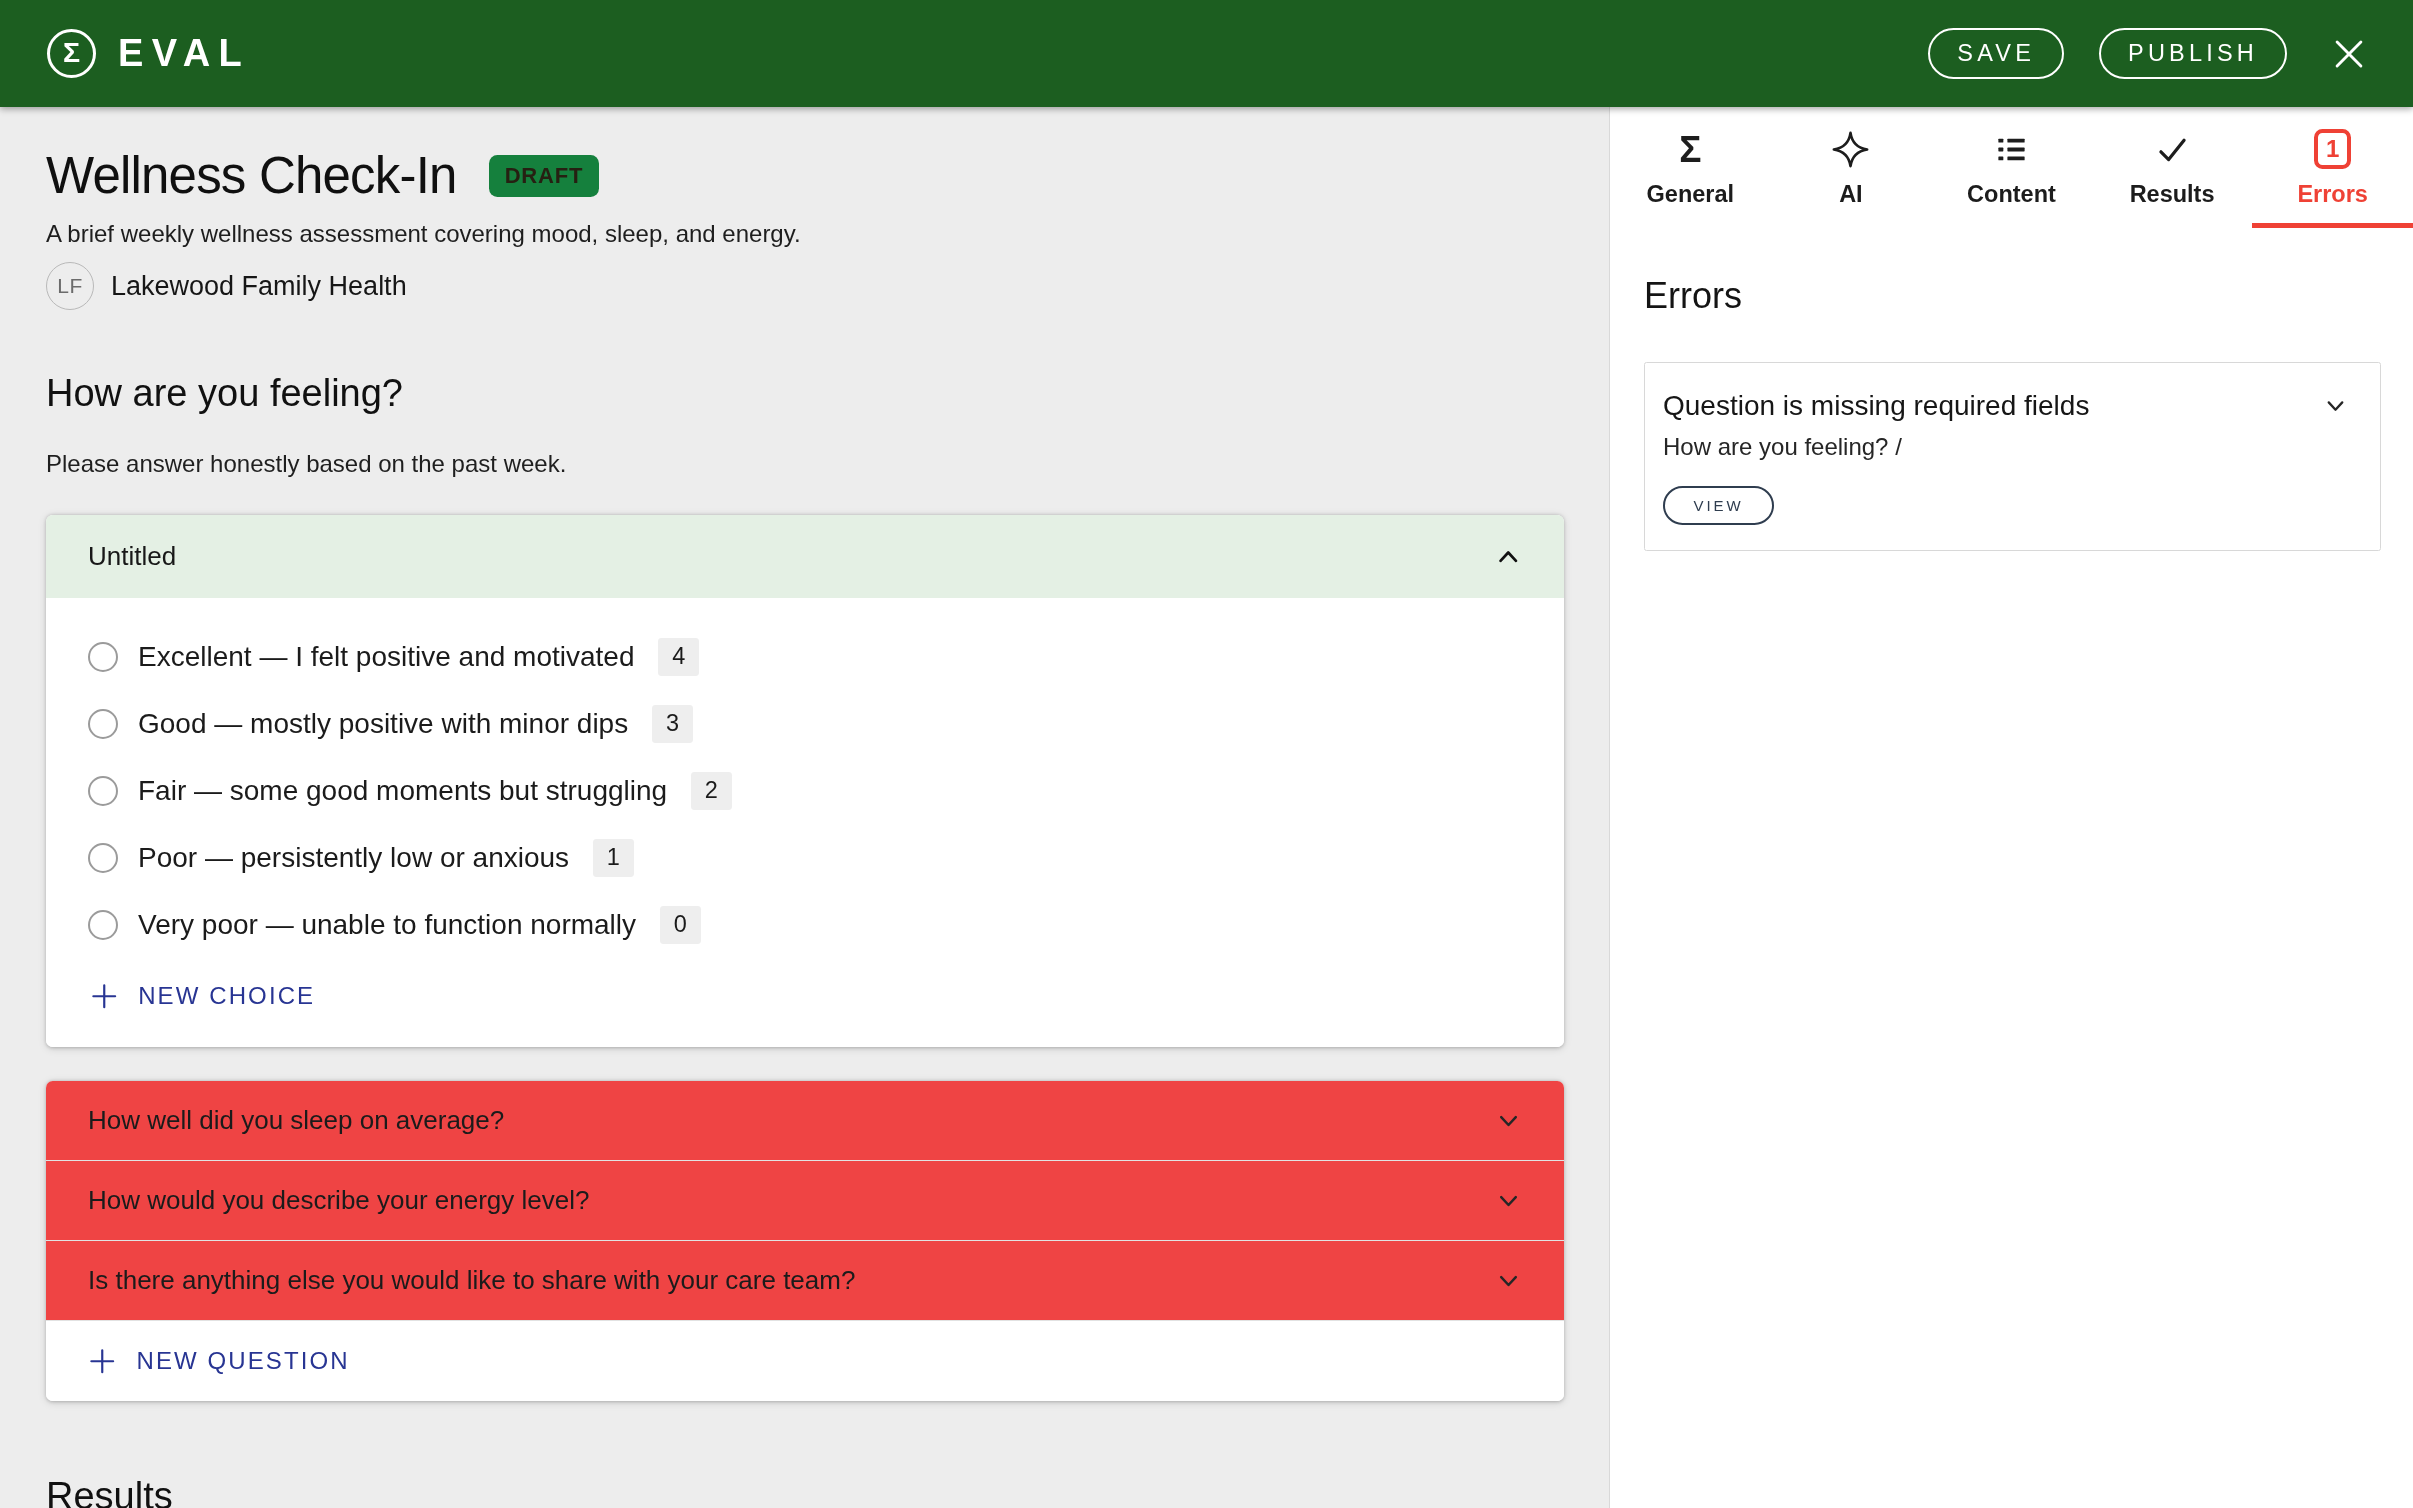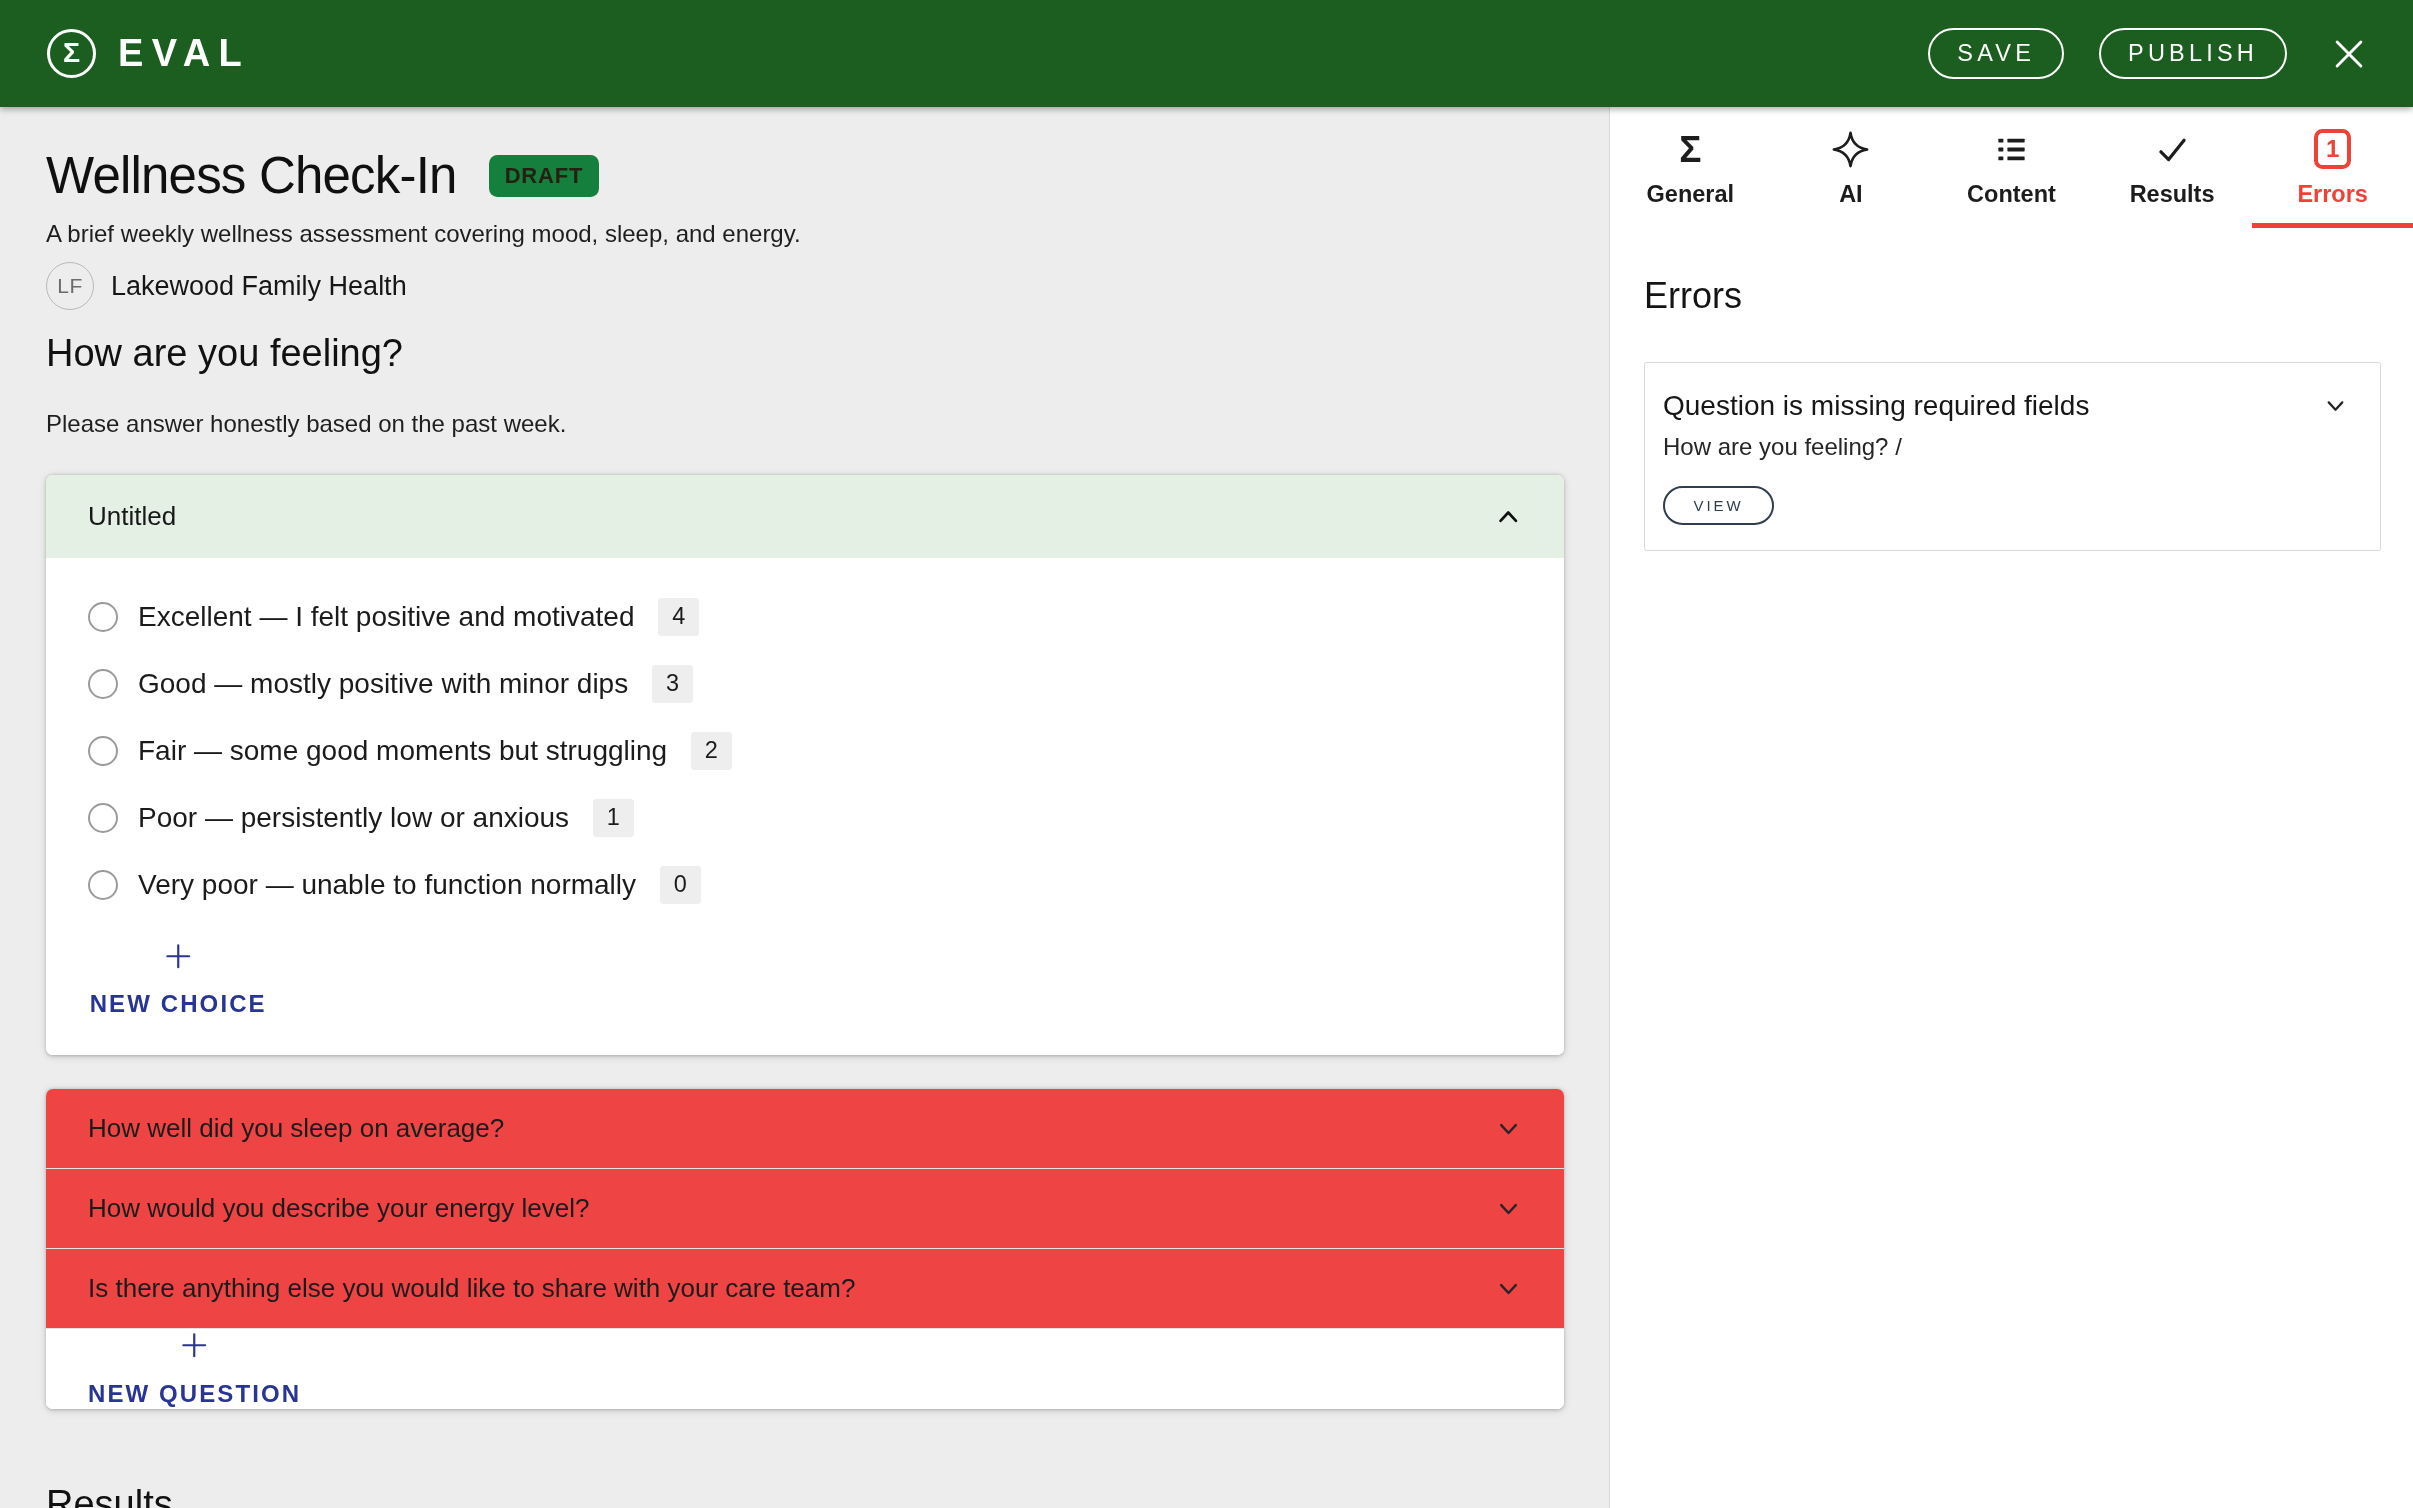--- a/index.html
+++ b/index.html
@@ -49,21 +49,21 @@
   }
   .form-description { margin-top:15px; font-size:24px; color:#1e1e1e; line-height:28.5px; }
   .org-row { margin-top:13.4px; display:flex; align-items:center; gap:17px; height:49px; }
   .org-avatar {
     width:48px; height:48px; border:1.7px solid #b9b9b9; border-radius:50%;
     display:flex; align-items:center; justify-content:center;
     font-size:21px; color:#6b6b6b; letter-spacing:0.4px;
   }
   .org-name { font-size:27px; color:#161616; }
 
-  .section-heading { margin-top:20px; font-size:38px; font-weight:500; color:#111; line-height:44px; }
+  .section-heading { margin-top:60px; font-size:38px; font-weight:500; color:#111; line-height:44px; }
   .section-subtext { margin-top:35px; font-size:24px; color:#1f1f1f; line-height:28.5px; }
 
   .card {
     width:1518px; background:#fff; border-radius:6.7px;
     box-shadow:0 0.8px 3.4px rgba(0,0,0,.2), 0 1.7px 8.4px rgba(0,0,0,.12);
   }
   .question-card { margin-top:37px; overflow:hidden; }
   .question-card-header {
     height:83px; background:#e4f0e4;
     display:flex; align-items:center; justify-content:space-between;
@@ -77,21 +77,21 @@
     margin-right:20px; flex:none; cursor:pointer; background:#fff;
   }
   .choice-label { font-size:28px; color:#1b1b1b; }
   .choice-value {
     margin-left:23.5px; background:#eee; border-radius:3.4px;
     font-size:23.5px; color:#1b1b1b; padding:7.5px 14.2px; line-height:1;
   }
   .link-btn {
     display:flex; align-items:center; gap:20px;
     background:none; border:none; cursor:pointer;
-    color:#283593; font-family:inherit; font-size:24px; font-weight:700; letter-spacing:2.1px;flex-direction:column;
+    color:#283593; font-family:inherit; font-size:24px; font-weight:400; letter-spacing:2.1px;
   }
   .new-choice-btn { margin-top:23.5px; margin-left:1.7px; }
 
   .accordion-card { margin-top:34px; overflow:hidden; }
   .acc-row {
     height:80px; display:flex; align-items:center; justify-content:space-between;
     padding:0 42px; border-bottom:1.7px solid #e2e2e2; cursor:pointer; background:#ef4444;
   }
   .acc-label { font-size:26px; color:#1b1b1b; }
   .new-question-row { height:80px; display:flex; align-items:center; padding:0 42px; background:#fff; }

